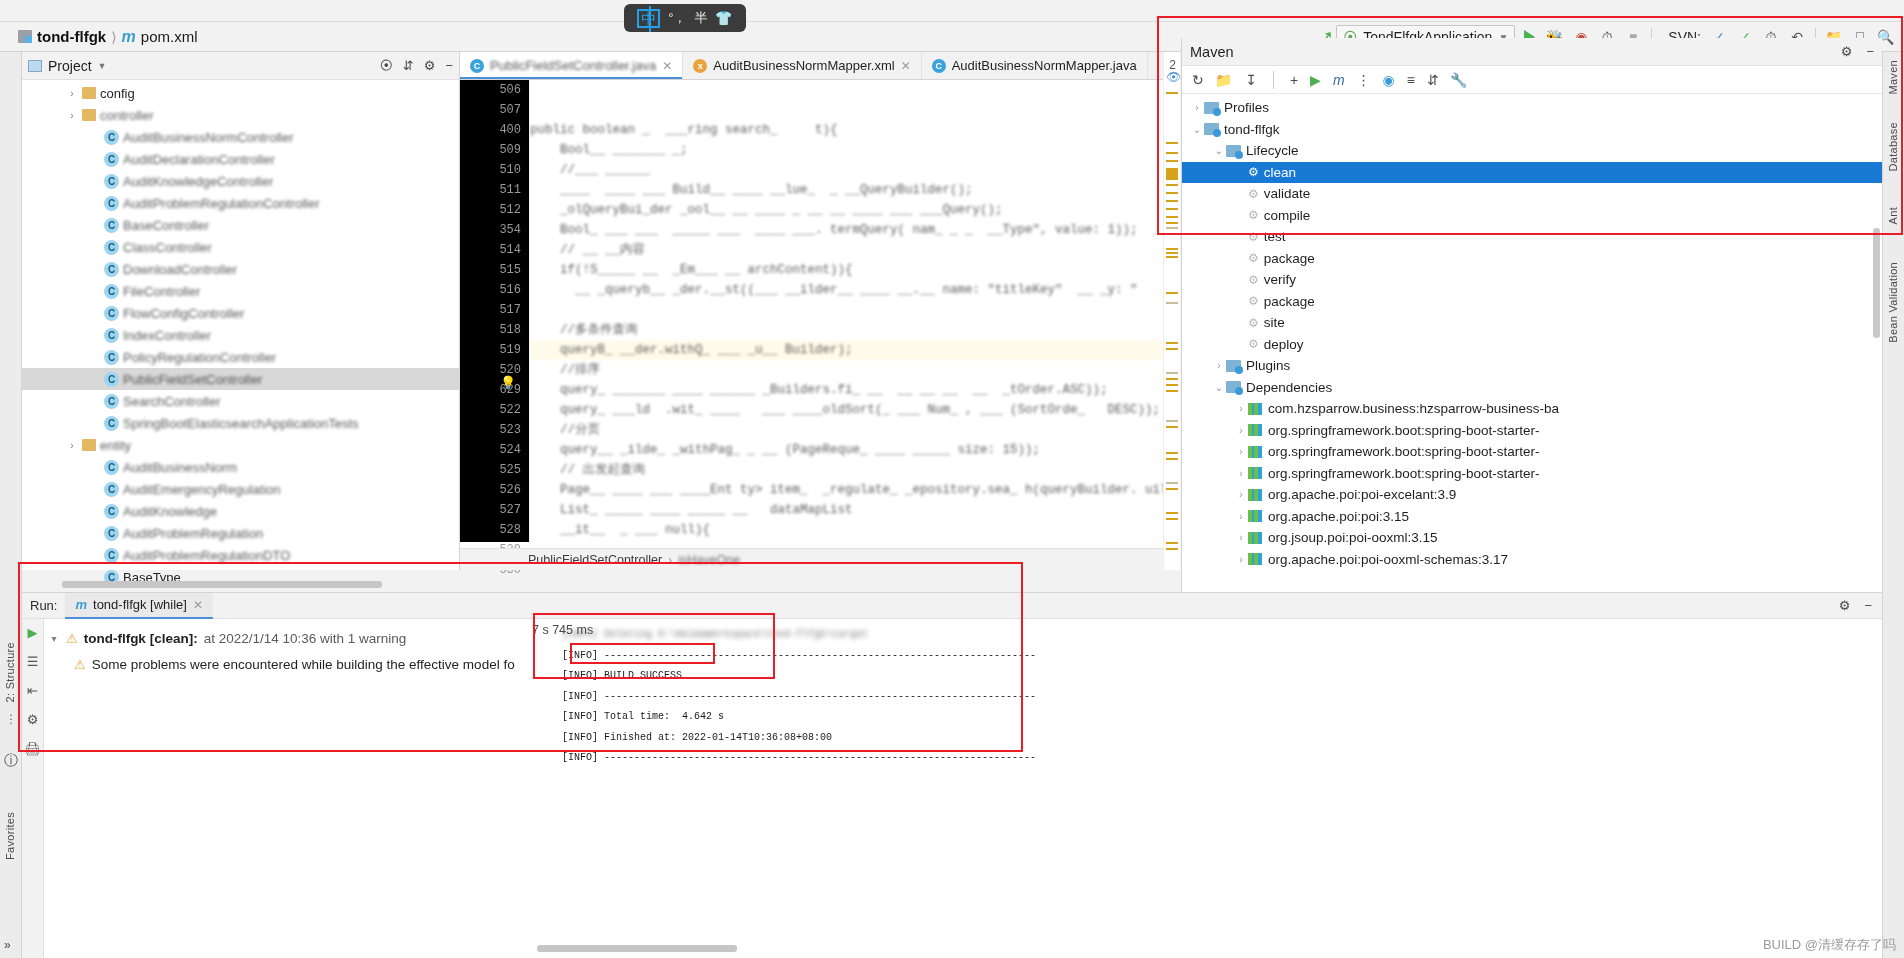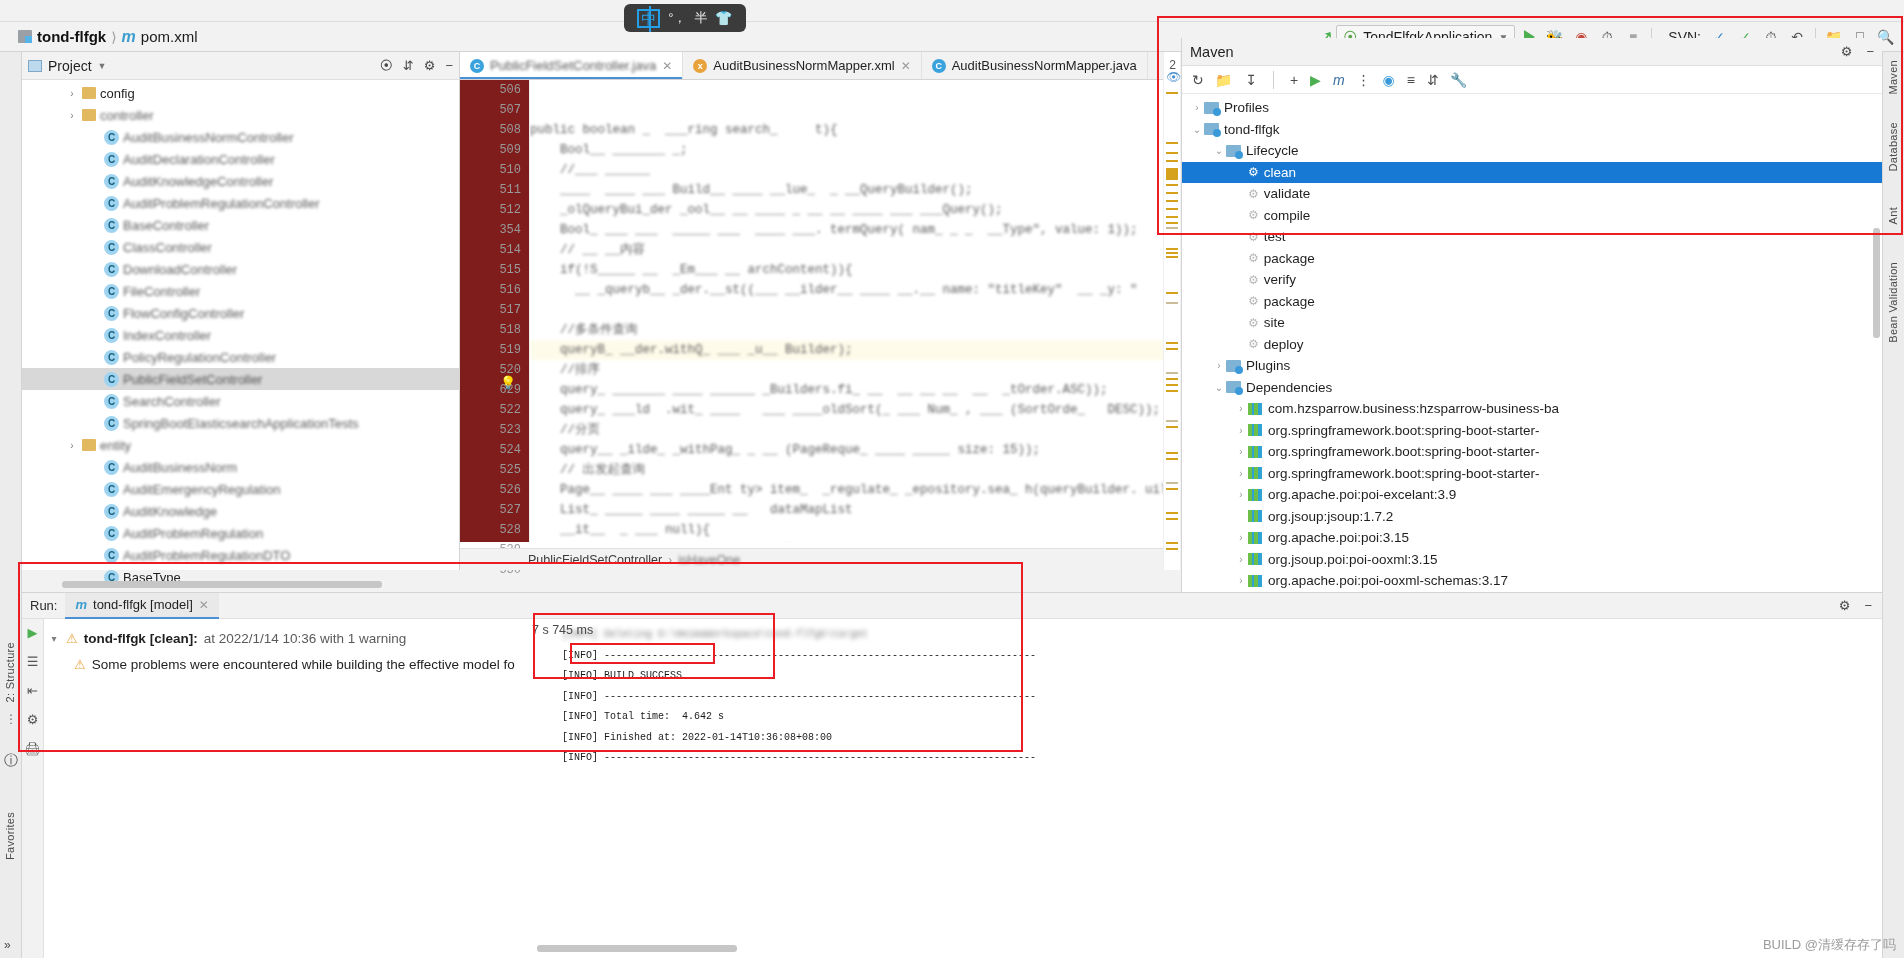--- a/index.html
+++ b/index.html
@@ -76,21 +76,21 @@
   .tab { display:flex; align-items:center; gap:6px; padding:0 10px; font-size:13px;
      border-right:1px solid #e2e2e2; position:relative; }
   .tab.active { background:#fff; }
   .tab.active:after{content:"";position:absolute;left:0;bottom:0;width:100%;height:2px;background:#4a90d9;}
   .tabx { color:#9a9a9a; font-size:12px; }
   .badge { width:14px;height:14px;border-radius:50%;display:flex;align-items:center;
      justify-content:center;font-size:9px;font-weight:bold;color:#fff;flex:0 0 auto;}
   .b-c { background:#3aa2dd; }
   .b-x { background:#e8a33d; }
   .gutter { position:absolute; left:0; top:28px; width:70px; height:462px;
-     background:#7f1d1d; border-right:1px solid #eee; }
+     background:#000000; border-right:1px solid #eee; }
   .lnum { height:20px; text-align:right; padding-right:8px; color:#999;
      font-family:"Liberation Mono", monospace; font-size:12px; line-height:20px; }
   .code { position:absolute; left:70px; top:28px; width:650px; height:462px;
      font-family:"Liberation Mono", monospace; font-size:12.5px; line-height:20px;
      overflow:hidden; white-space:pre; }
   .cl { height:20px; }
   .hl-line { background:#fffae3; }
   .breadcrumb-ed { position:absolute; left:0; bottom:0; width:720px; height:22px;
      background:#f2f2f2; border-top:1px solid #e0e0e0; display:flex; align-items:center;
      padding-left:68px; gap:6px; font-size:12.5px; color:#3c3c3c; }
@@ -368,21 +368,21 @@
           <span class="tabx">✕</span>
         </div>
         <div class="tab">
           <span class="badge b-c">C</span>
           <span>AuditBusinessNormMapper.java</span>
         </div>
       </div>
     <div class="gutter" id="ed-gutter">
         <div class="lnum">506</div>
         <div class="lnum">507</div>
-        <div class="lnum">508</div>
+        <div class="lnum">400</div>
         <div class="lnum">509</div>
         <div class="lnum">510</div>
         <div class="lnum">511</div>
         <div class="lnum">512</div>
         <div class="lnum">354</div>
         <div class="lnum">514</div>
         <div class="lnum">515</div>
         <div class="lnum">516</div>
         <div class="lnum">517</div>
         <div class="lnum">518</div>
@@ -563,25 +563,20 @@
           <span class="mchev">›</span>
           <span class="barsicon"></span>
           <span>org.springframework.boot:spring-boot-starter-</span>
         </div>
         <div class="mrow ind2" style="padding-left: 52px;">
           <span class="mchev">›</span>
           <span class="barsicon"></span>
           <span>org.apache.poi:poi-excelant:3.9</span>
         </div>
         <div class="mrow ind2" style="padding-left: 52px;">
-          <span class="mchev"></span>
-          <span class="barsicon"></span>
-          <span>org.jsoup:jsoup:1.7.2</span>
-        </div>
-        <div class="mrow ind2" style="padding-left: 52px;">
           <span class="mchev">›</span>
           <span class="barsicon"></span>
           <span>org.apache.poi:poi:3.15</span>
         </div>
         <div class="mrow ind2" style="padding-left: 52px;">
           <span class="mchev">›</span>
           <span class="barsicon"></span>
           <span>org.jsoup.poi:poi-ooxml:3.15</span>
         </div>
         <div class="mrow ind2" style="padding-left: 52px;">
@@ -591,21 +586,21 @@
         </div>
       </div>
     <div class="mvscroll"></div>
   </div>
 
   <div class="runpanel">
     <div class="runhdr">
       <span class="runlbl">Run:</span>
       <span class="runtab">
         <span style="color:#3b9ed0;font-style:italic;font-weight:bold;">m</span>
-        <span>tond-flfgk [model]</span>
+        <span>tond-flfgk [while]</span>
         <span class="tabx">✕</span>
       </span>
       <span class="runhdr-icons">
         <span>⚙</span>
         <span>−</span>
       </span>
     </div>
     <div class="runbody">
       <div class="run-gutter">
         <span style="color:#4caf50;">▶</span>

